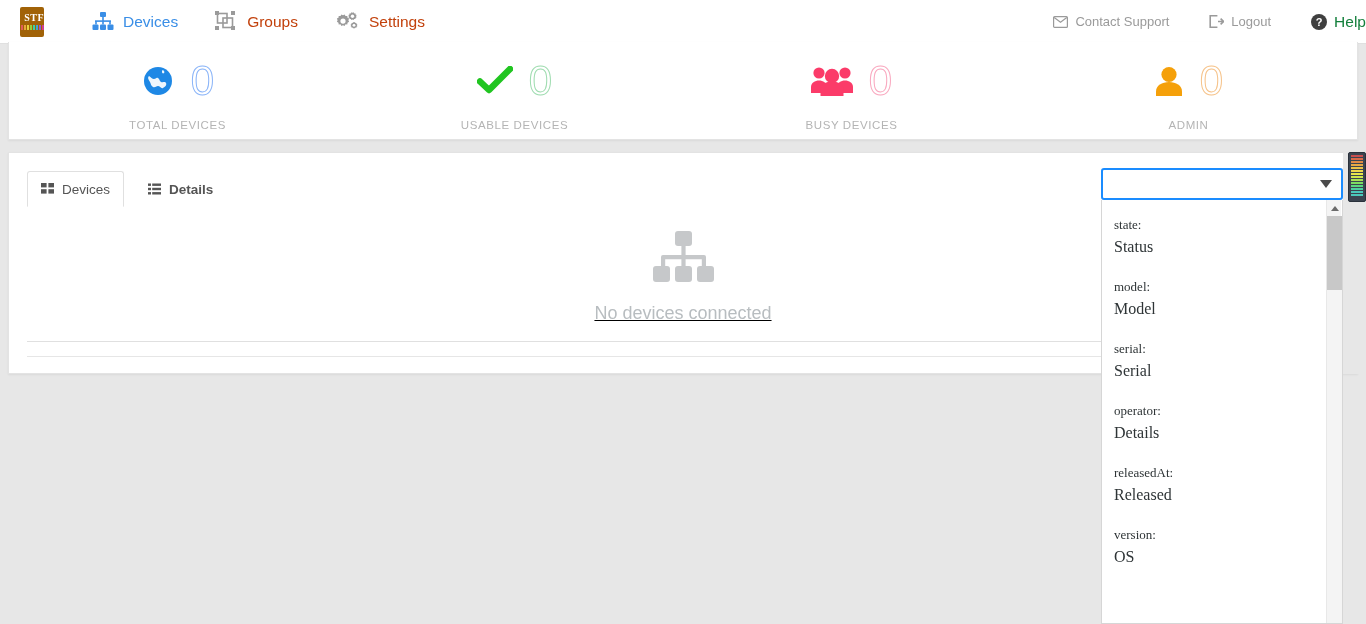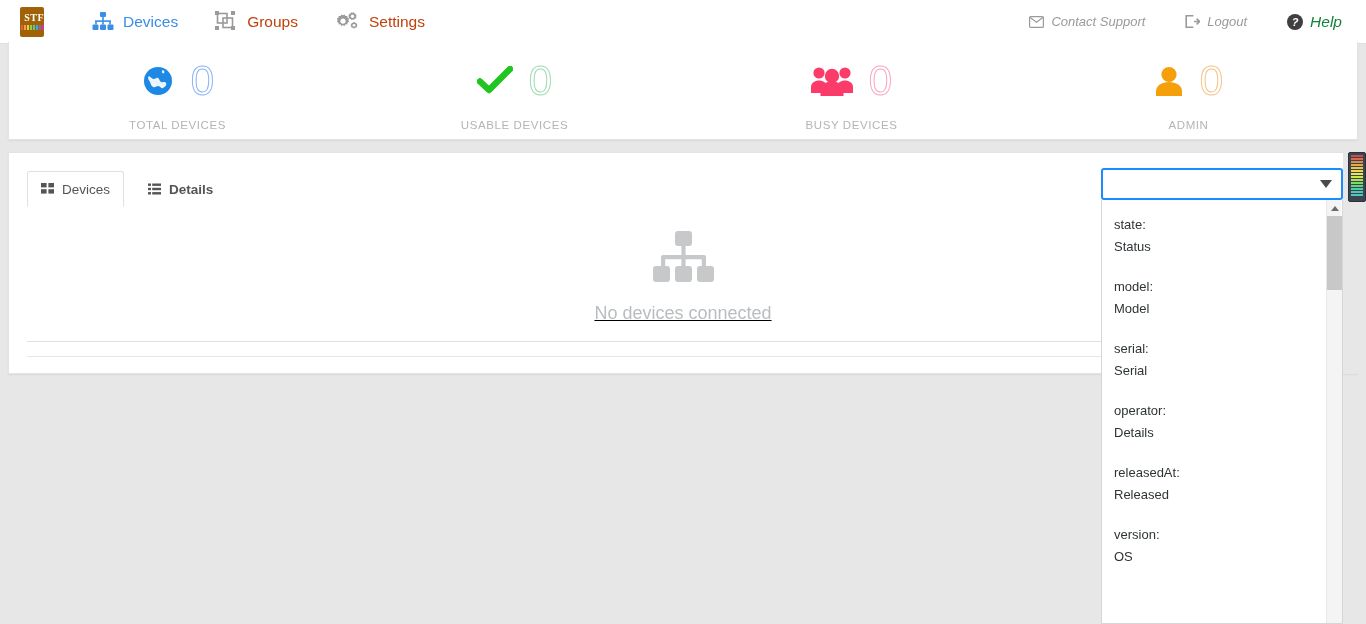--- a/index.html
+++ b/index.html
@@ -30,22 +30,22 @@
   }
   .brand-bars { display: flex; gap: 1px; margin-top: 2px; }
   .brand-bars i { display: block; width: 2px; height: 5px; }
 
   .nav-left { display: flex; align-items: center; margin-left: 48px; gap: 36px; }
   .nav-item { display: flex; align-items: center; gap: 9px; cursor: pointer; }
   .nav-label { font-size: 15.5px; color: #c2410c; }
   .nav-item.active .nav-label { color: #3a8ee6; }
 
   .nav-right {
-    margin-left: auto; margin-right: 24px;
-    display: flex; align-items: center; gap: 40px; font-style: italic;
+    margin-left: auto; 
+    display: flex; align-items: center; gap: 40px;
   }
   .nav-r-item { display: flex; align-items: center; gap: 7px; cursor: pointer; }
   .nav-r-label { font-size: 13px; color: #9a9a9a; }
   .nav-r-item.help .nav-r-label { font-size: 15.5px; color: #15803d; }
 
   
   .stats-card {
     position: absolute; left: 8px; top: 42px; width: 1350px; height: 98px;
     background: #fff; border: 1px solid #e3e3e3; border-top: none;
     box-shadow: 0 1px 2px rgba(0,0,0,.06);
@@ -105,23 +105,23 @@
   }
   .dd-caret { margin-left: auto; width: 0; height: 0;
     border-left: 6px solid transparent; border-right: 6px solid transparent;
     border-top: 8px solid #4a4a4a; }
   .dd-list {
     position: relative; width: 242px; height: 424px;
     background: #fff; border: 1px solid #d6d6d6; border-top: none;
     overflow: hidden;
   }
   .dd-items { padding: 14px 0 0 12px; }
-  .dd-group { margin-bottom: 18px; }
+  .dd-group { margin-bottom: 18px; font-family: Liberation Serif, serif; }
   .dd-key { font-size: 13px; color: #2e3436; line-height: 22px; }
-  .dd-val { font-size: 13px; color: #2e3436; line-height: 22px; }
+  .dd-val { font-size: 16px; color: #2e3436; line-height: 22px; }
   .dd-sb {
     position: absolute; right: 1px; top: 0; width: 15px; height: 100%;
     background: #f4f4f4; border-left: 1px solid #e8e8e8;
   }
   .dd-sb-btn { width: 15px; height: 16px; display: flex;
                align-items: center; justify-content: center; }
   .dd-sb-arrow { width: 0; height: 0;
     border-left: 4px solid transparent; border-right: 4px solid transparent;
     border-bottom: 5px solid #6b6b6b; }
   .dd-sb-thumb {

